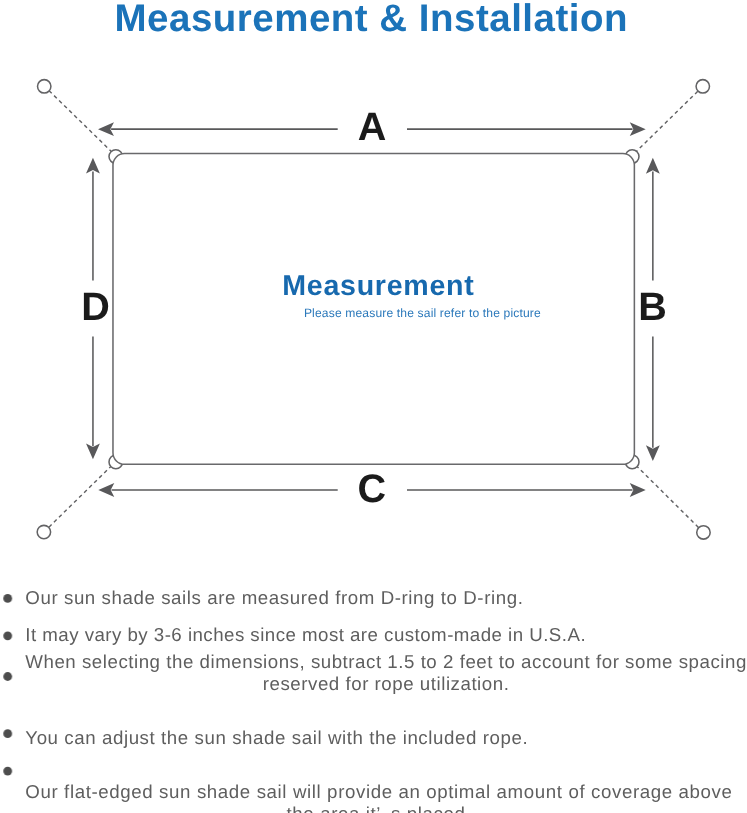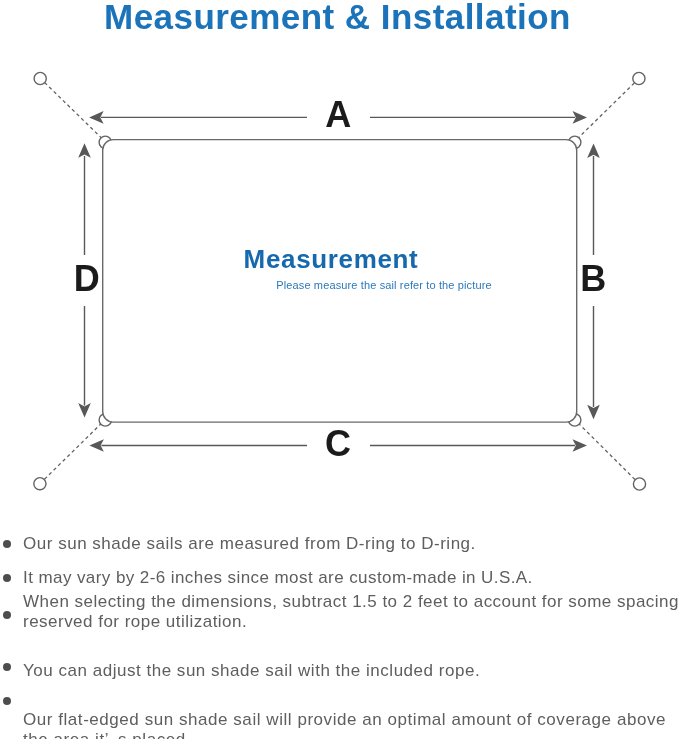--- a/index.html
+++ b/index.html
@@ -1,25 +1,25 @@
 <!DOCTYPE html>
 <html><head>
 <meta charset="utf-8">
 <style>
   html,body{margin:0;padding:0;}
   body{width:679px;height:739px;background:#ffffff;position:relative;overflow:hidden;
        font-family:"Liberation Sans",sans-serif;}
   .title{position:absolute;left:0;top:-3px;transform:translateZ(0);width:675px;text-align:center;
          font-size:35px;font-weight:bold;letter-spacing:0.45px;color:#1b73b9;line-height:40px;}
-  .mhead{position:absolute;left:331px;top:244px;transform:translateX(-50%);
+  .mhead{position:absolute;left:344px;top:244px;transform:translateX(-50%);
          font-size:26px;font-weight:bold;letter-spacing:0.65px;color:#1769ae;line-height:30px;white-space:nowrap;}
   .msub{position:absolute;left:340px;top:276px;transform:translateX(-50%);
         font-size:11px;letter-spacing:0.13px;color:#2c79bb;line-height:19px;white-space:nowrap;margin-left:44px;}
   .li{position:absolute;left:23px;transform:translateZ(0);font-size:17px;line-height:20px;letter-spacing:0.45px;
-      color:#5e5e5e;white-space:nowrap;}
+      color:#5e5e5e;white-space:nowrap;text-align:center;}
   .dot{position:absolute;left:2.5px;width:8px;height:8px;border-radius:50%;background:#4d4d4d;}
 </style>
 </head>
 <body>
 <svg width="679" height="739" viewBox="0 0 679 739" style="position:absolute;left:0;top:0;transform:translateZ(0);">
   <defs>
     <path id="ah" d="M0,0 L14.5,-6.3 L11.2,0 L14.5,6.3 Z" fill="#58585a"></path>
   </defs>
   <g stroke="#626264" stroke-width="1.3" fill="none">
     <line x1="40" y1="78" x2="105.4" y2="141.8" stroke-dasharray="3.4,3"></line>
@@ -65,21 +65,21 @@
 </svg>
 
 <div class="title">Measurement &amp; Installation</div>
 <div class="mhead">Measurement</div>
 <div class="msub">Please measure the sail refer to the picture</div>
 
 <span class="dot" style="top:539.7px"></span>
 <div class="li" style="top:534.3px;letter-spacing:0.52px">Our sun shade sails are measured from D-ring to D-ring.</div>
 
 <span class="dot" style="top:573.7px"></span>
-<div class="li" style="top:568.3px;letter-spacing:0.42px">It may vary by 2-6 inches since most are custom-made in U.S.A.</div>
+<div class="li" style="top:568.3px;letter-spacing:0.42px">It may vary by 3-6 inches since most are custom-made in U.S.A.</div>
 
 <span class="dot" style="top:610.7px"></span>
 <div class="li" style="top:592px;letter-spacing:0.48px">When selecting the dimensions, subtract 1.5 to 2 feet to account for some spacing<br>reserved for rope utilization.</div>
 
 <span class="dot" style="top:663.2px"></span>
 <div class="li" style="top:661px;letter-spacing:0.52px">You can adjust the sun shade sail with the included rope.</div>
 
 <span class="dot" style="top:697.2px"></span>
 <div class="li" style="top:710px;letter-spacing:0.55px">Our flat-edged sun shade sail will provide an optimal amount of coverage above<br>the area it’ s placed.</div>
 

